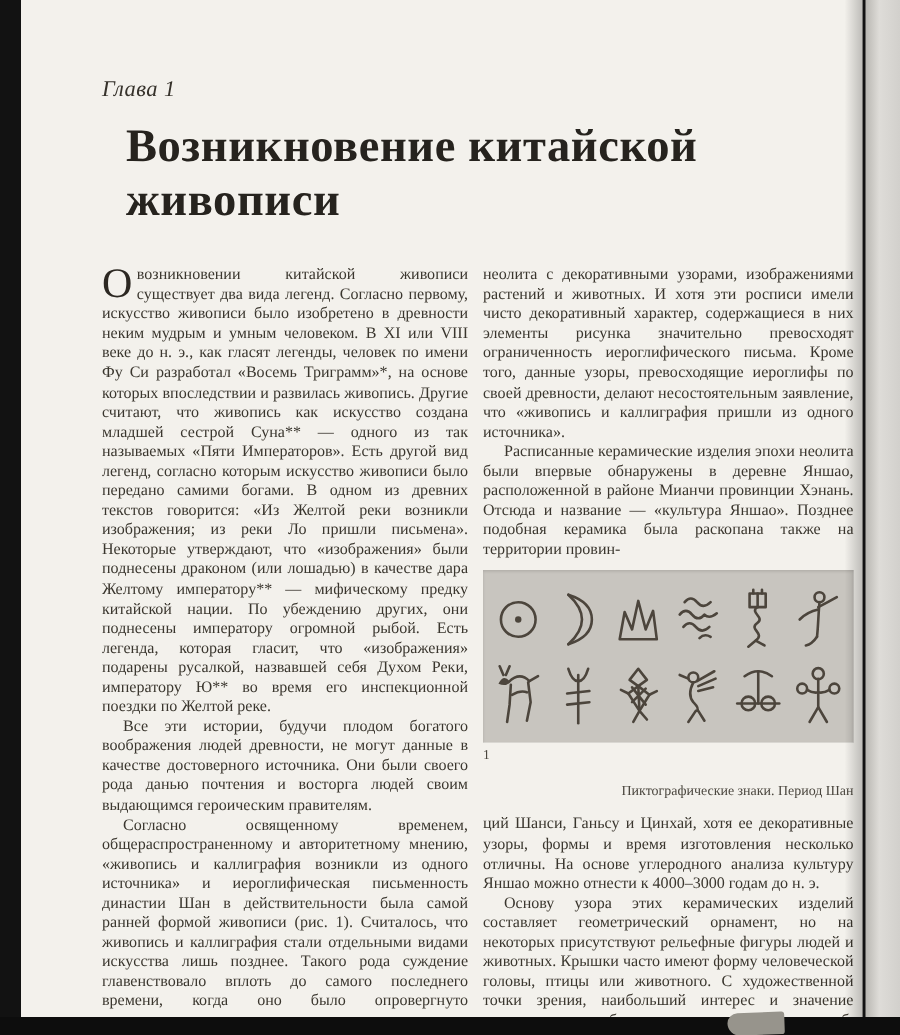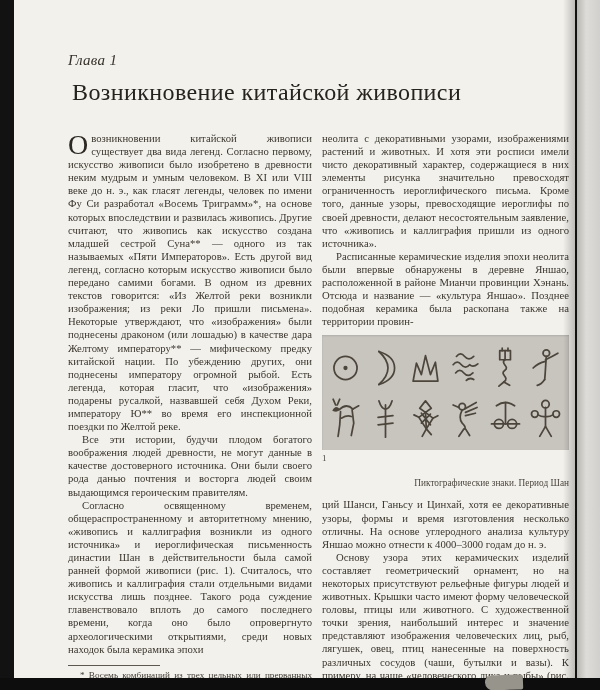--- a/index.html
+++ b/index.html
@@ -31,22 +31,22 @@
     content:""; position:absolute; right:0; top:0; bottom:0; width:12px;
     background:linear-gradient(to right, rgba(0,0,0,0), rgba(0,0,0,0.22));
     pointer-events:none;
   }
 
   .chapter {
     margin-top:52px;
     font-style:italic; font-size:15px; color:#36322b; letter-spacing:0.3px;
   }
   .title {
-    margin:10px 0 0 4px; font-weight:normal;
-    font-size:24px; color:#262here;:; color:#26231e; letter-spacing:0.4px;
+    margin:10px 0 0 16px; font-weight:bold;
+    font-size:31px; color:#262here;:; color:#26231e; letter-spacing:0.4px;
   }
 
   .columns { display:flex; gap:10px; margin-top:26px; }
   .col { width:244px; }
   .col.right { width:247px; }
 
   .p {
     margin:0; font-size:10.7px; line-height:13.1px; text-align:justify;
     color:#3a362e;
   }

